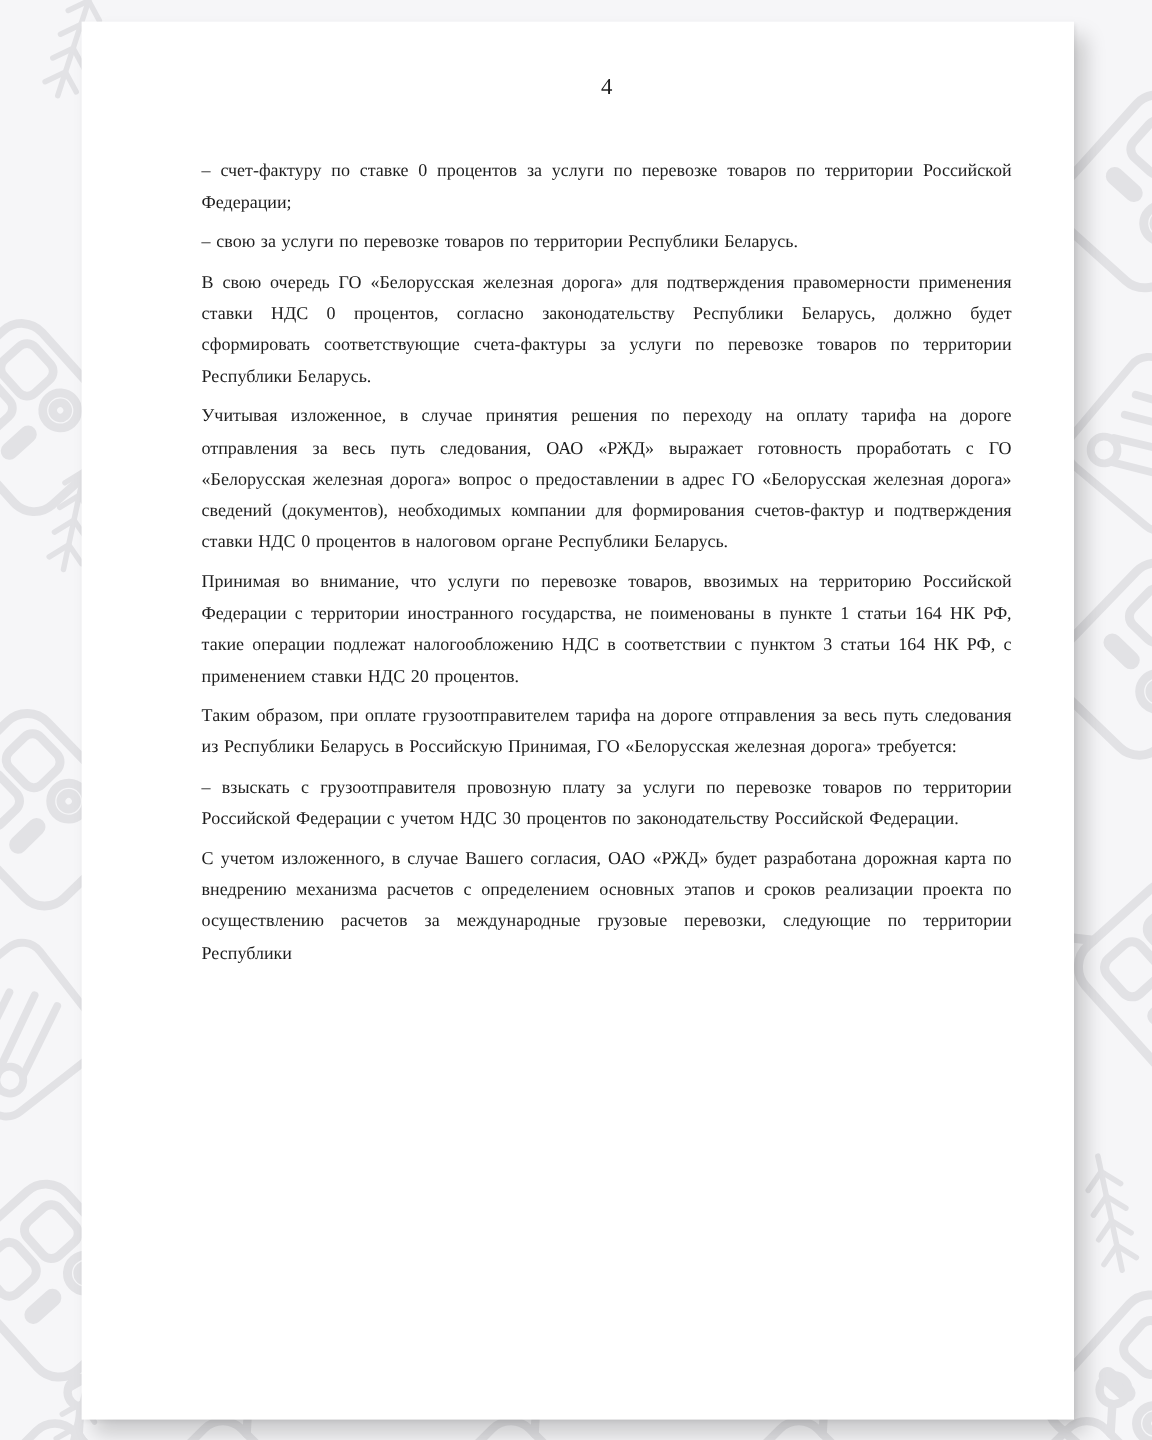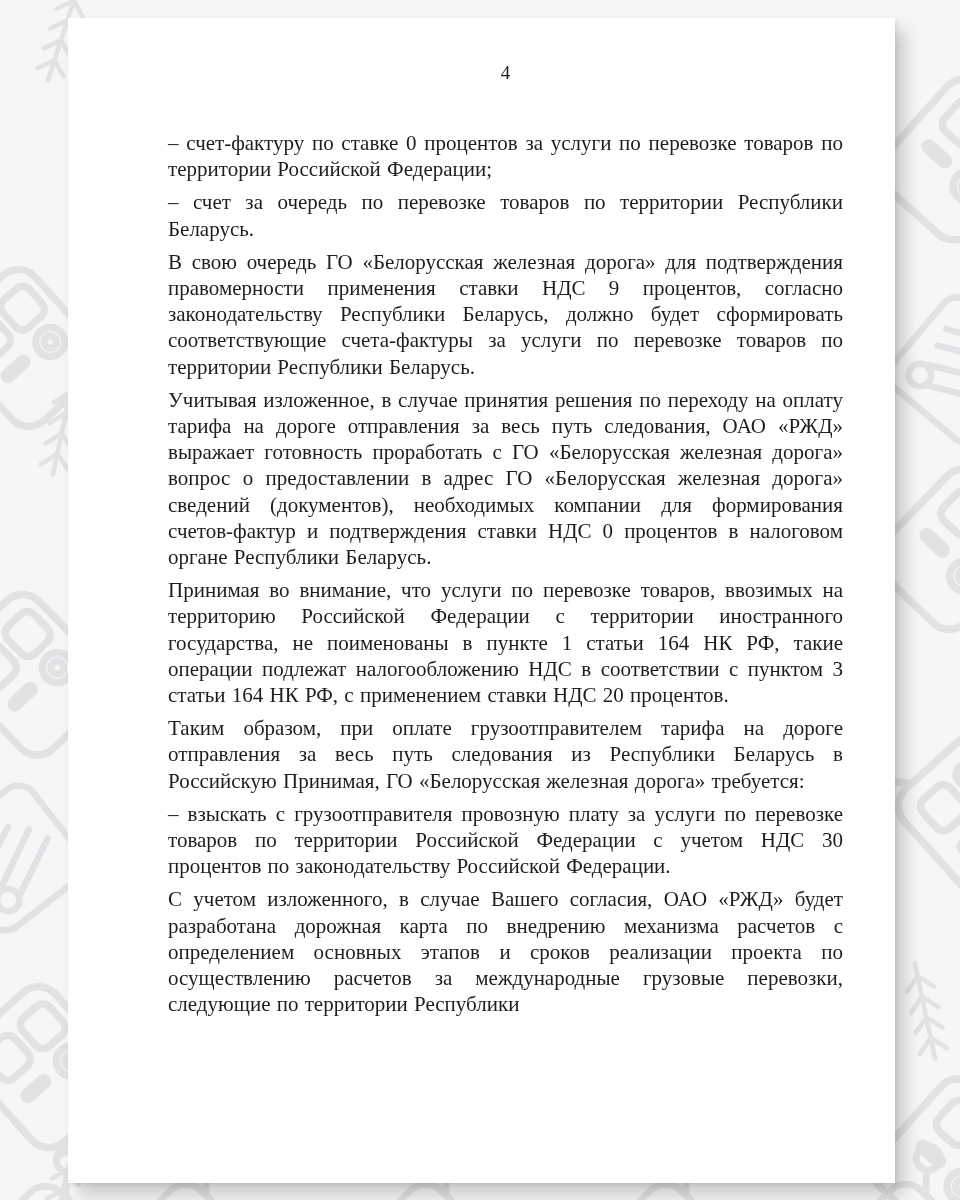--- a/index.html
+++ b/index.html
@@ -31,21 +31,21 @@
   }
 
   .page-number {
     text-align: center;
     font-size: 19px;
     line-height: 26px;
     margin-bottom: 44px;
   }
 
   .para {
-    font-size: 21px;
+    font-size: 15px;
     line-height: 26.2px;
     margin: 0 0 7px 0;
     text-align: justify;
     text-align-last: left;
     word-spacing: 1px;
   }
 
   .para .num {
     display: inline-block;
     min-width: 49px;
@@ -148,22 +148,22 @@
   <svg class="motif" style="left:830px; top:1148px; width:150px; height:200px; transform:rotate(45deg)">
       <use href="#m-wagon"></use>
     </svg>
 </div>
 
 <div class="sheet">
   <div class="doc">
     <div class="page-number">4</div>
     <div id="paragraphs">
         <p class="para dash">– счет-фактуру по ставке 0 процентов за услуги по перевозке товаров по территории Российской Федерации;</p>
-        <p class="para dash">– счет за очередь по перевозке товаров по территории Республики Беларусь.</p>
-        <p class="para plain">В свою очередь ГО «Белорусская железная дорога» для подтверждения правомерности применения ставки НДС 9 процентов, согласно законодательству Республики Беларусь, должно будет сформировать соответствующие счета-фактуры за услуги по перевозке товаров по территории Республики Беларусь.</p>
+        <p class="para dash">– свою за услуги по перевозке товаров по территории Республики Беларусь.</p>
+        <p class="para plain">В свою очередь ГО «Белорусская железная дорога» для подтверждения правомерности применения ставки НДС 0 процентов, согласно законодательству Республики Беларусь, должно будет сформировать соответствующие счета-фактуры за услуги по перевозке товаров по территории Республики Беларусь.</p>
         <p class="para plain">Учитывая изложенное, в случае принятия решения по переходу на оплату тарифа на дороге отправления за весь путь следования, ОАО «РЖД» выражает готовность проработать с ГО «Белорусская железная дорога» вопрос о предоставлении в адрес ГО «Белорусская железная дорога» сведений (документов), необходимых компании для формирования счетов-фактур и подтверждения ставки НДС 0 процентов в налоговом органе Республики Беларусь.</p>
         <p class="para plain">Принимая во внимание, что услуги по перевозке товаров, ввозимых на территорию Российской Федерации с территории иностранного государства, не поименованы в пункте 1 статьи 164 НК РФ, такие операции подлежат налогообложению НДС в соответствии с пунктом 3 статьи 164 НК РФ, с применением ставки НДС 20 процентов.</p>
         <p class="para plain">Таким образом, при оплате грузоотправителем тарифа на дороге отправления за весь путь следования из Республики Беларусь в Российскую Принимая, ГО «Белорусская железная дорога» требуется:</p>
         <p class="para dash">– взыскать с грузоотправителя провозную плату за услуги по перевозке товаров по территории Российской Федерации с учетом НДС 30 процентов по законодательству Российской Федерации.</p>
         <p class="para plain">С учетом изложенного, в случае Вашего согласия, ОАО «РЖД» будет разработана дорожная карта по внедрению механизма расчетов с определением основных этапов и сроков реализации проекта  по осуществлению расчетов за международные грузовые перевозки, следующие по территории Республики</p>
       </div>
   </div>
 </div>
 
 </body></html>

